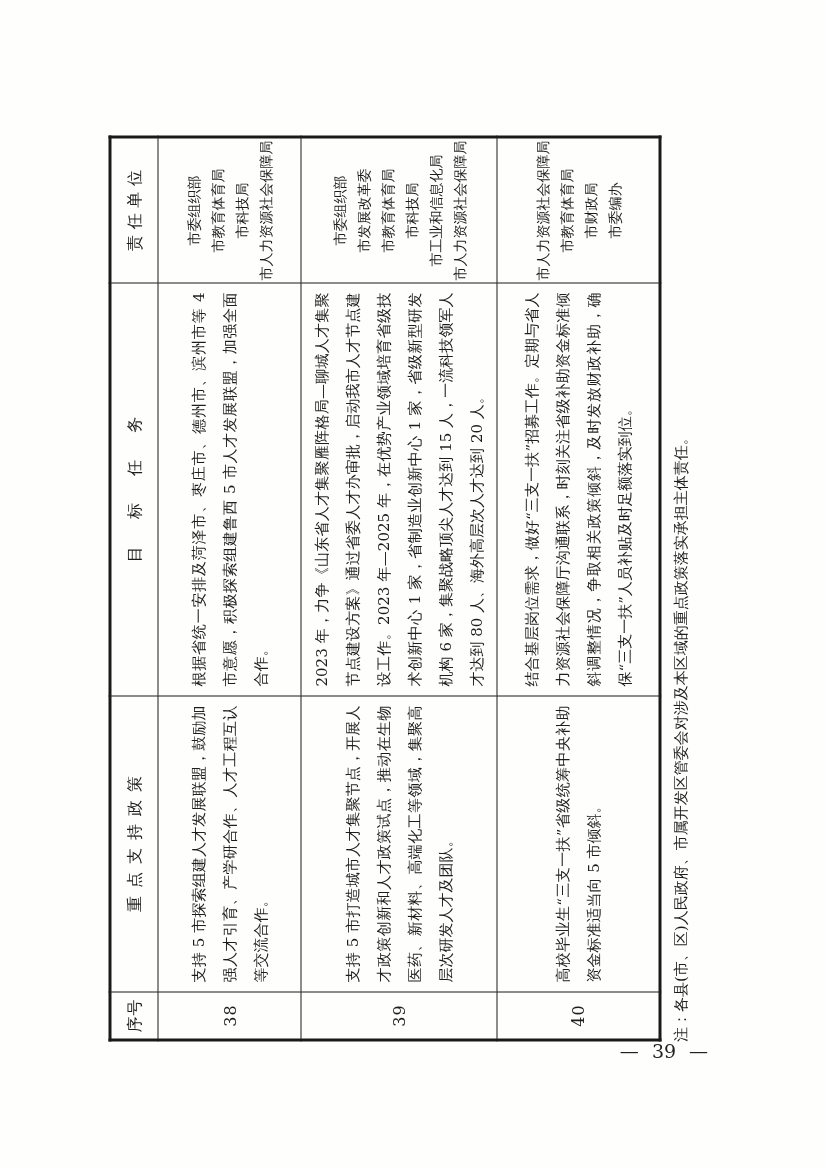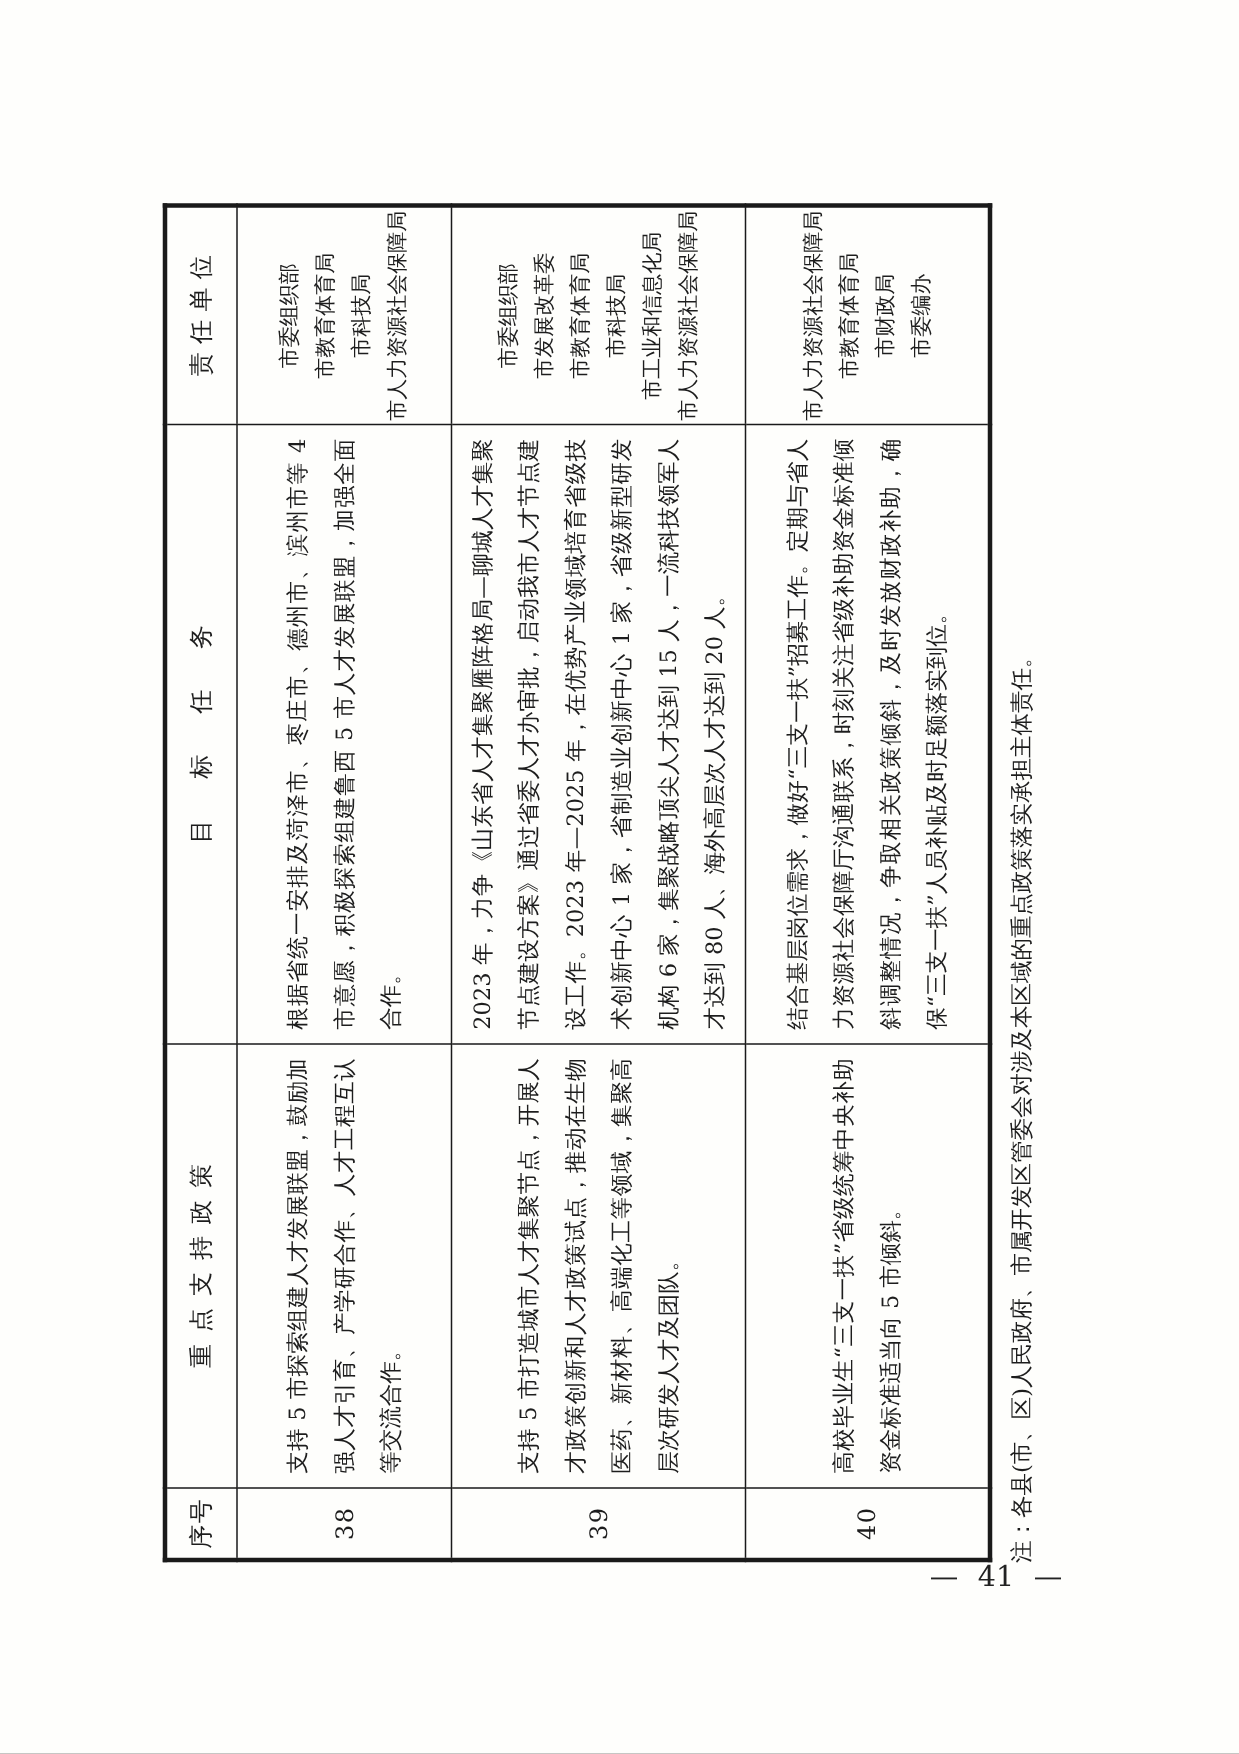--- a/index.html
+++ b/index.html
@@ -119,15 +119,15 @@
           <div class="unit-line">市财政局</div>
           <div class="unit-line">市委编办</div>
         </td>
       </tr>
     </tbody>
       </table>
   </div>
 
   <div class="footnote">注：各县(市、区)人民政府、市属开发区管委会对涉及本区域的重点政策落实承担主体责任。</div>
 
-  <div class="pagenum">— 41 —</div>
+  <div class="pagenum">— 39 —</div>
 
 </div>
 
 </body></html>

